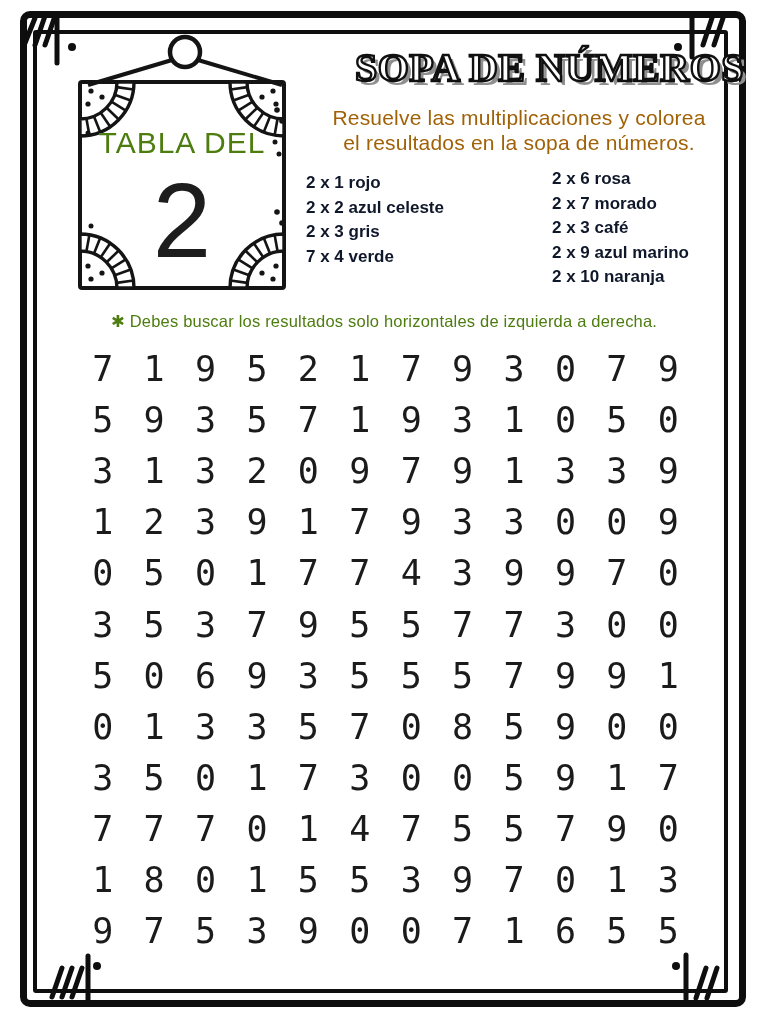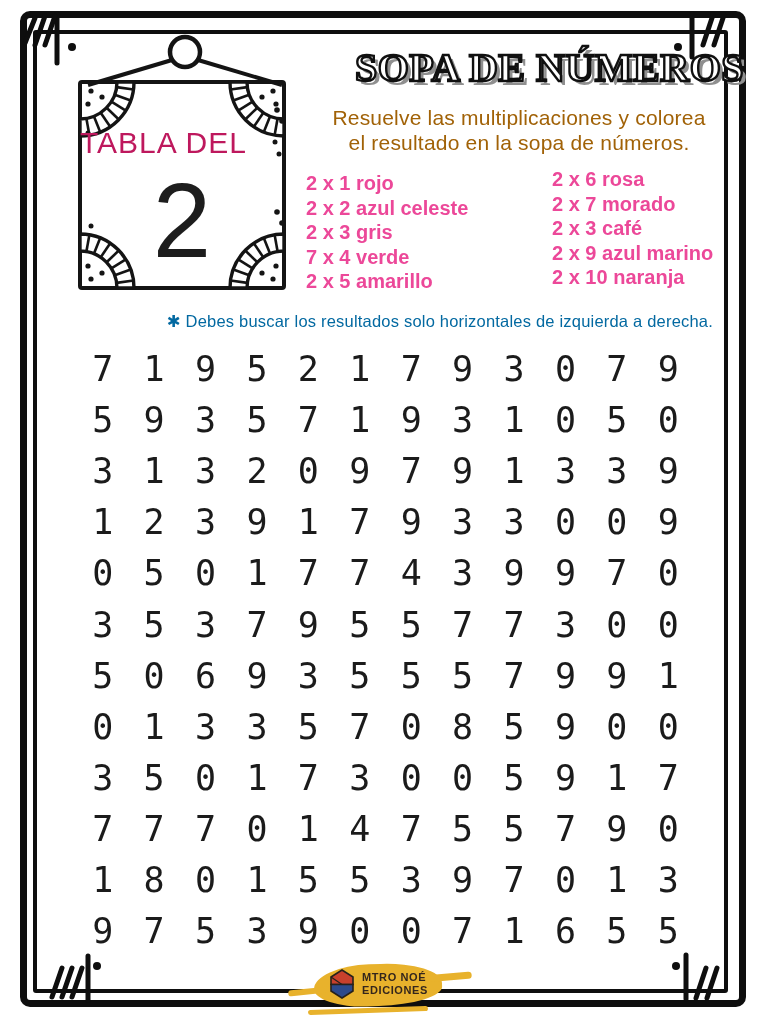--- a/index.html
+++ b/index.html
@@ -17,49 +17,49 @@
   .inner-border {
     position:absolute; left:33px; top:30px; width:695px; height:963px;
     border:4px solid #0e0e0e; border-radius:3px;
   }
   .deco-overlay { position:absolute; left:0; top:0; width:768px; height:1024px; pointer-events:none; }
 
   
   .sign { position:absolute; left:58px; top:30px; width:248px; height:270px; }
   .sign svg { position:absolute; left:0; top:0; }
   .sign-label {
-    position:absolute; left:22px; top:98px; width:204px; 
-    font-size:30px; letter-spacing:1px; color:#be185d; line-height:1;
+    position:absolute; left:22px; top:98px; width:204px; text-align:center;
+    font-size:30px; letter-spacing:1px; color:#4d7c0f; line-height:1;
   }
   .sign-number {
     position:absolute; left:22px; top:138px; width:204px; text-align:center;
     font-size:105px; line-height:1; color:#1d1d1d;
   }
 
   
   .title {
     position:absolute; left:294px; top:44px; width:450px; text-align:right;
     font-family:Liberation Serif, serif; font-weight:bold; font-size:40px;
     color:#ffffff; -webkit-text-stroke:2.4px #101010;
     text-shadow:4px 4px 0 #8f8f8f; letter-spacing:0.5px; white-space:nowrap;
   }
   
   .instructions {
     position:absolute; left:294px; top:105px; width:450px; text-align:center;
     font-size:21px; line-height:25px; color:#a16207; letter-spacing:0.2px;
   }
   
-  .mult-col { position:absolute; font-weight:bold; font-size:20px; line-height:24.6px; color:#ec4899; }
+  .mult-col { position:absolute; font-weight:bold; font-size:17px; line-height:24.6px; color:#0f172a; }
   .mult-col.left  { left:306px; top:171px; }
   .mult-col.right { left:515px; top:167px;margin-left:37px; }
 
   
   .note {
-    position:absolute; left:55px; top:312px; width:658px; text-align:right;
-    font-size:16.5px; color:#0369a1; letter-spacing:0.2px;
+    position:absolute; left:55px; top:312px; width:658px; text-align:center;
+    font-size:16.5px; color:#4d7c0f; letter-spacing:0.2px;
   }
 
   
   .number-grid {
     position:absolute; left:77px; top:344px; width:617px; height:613px;
     display:grid; grid-template-columns:repeat(12,1fr); grid-auto-rows:51.1px;
     align-items:center; justify-items:center;
     font-family:"DejaVu Sans Mono", monospace; font-size:35px; color:#1b1b1b;
   }
   .cell { line-height:1; }
@@ -214,28 +214,27 @@
           <circle cx="224" cy="193" r="2.8"></circle>
         <circle cx="30" cy="103" r="2.5"></circle>
           <circle cx="33" cy="196" r="2.5"></circle>
       </g>
     </svg>
     <div class="sign-label">TABLA DEL</div>
     <div class="sign-number">2</div>
   </div>
 
   <h1 class="title">SOPA DE NÚMEROS</h1>
-  <p class="instructions"><span>Resuelve las multiplicaciones y colorea</span><br><span>el resultado en la sopa de números.</span></p>
+  <p class="instructions"><span>Resuelve las multiplicaciones y colorea</span><br><span>el resultados en la sopa de números.</span></p>
 
   <div class="mult-col left">
       <div class="mult-item">2 x 1 rojo</div>
       <div class="mult-item">2 x 2 azul celeste</div>
       <div class="mult-item">2 x 3 gris</div>
       <div class="mult-item">7 x 4 verde</div>
-      <div class="mult-item">2 x 5 amarillo</div>
     </div>
   <div class="mult-col right">
       <div class="mult-item">2 x 6 rosa</div>
       <div class="mult-item">2 x 7 morado</div>
       <div class="mult-item">2 x 3 café</div>
       <div class="mult-item">2 x 9 azul marino</div>
       <div class="mult-item">2 x 10 naranja</div>
     </div>
 
   <p class="note">✱ Debes buscar los resultados solo horizontales de izquierda a derecha.</p>
@@ -380,24 +379,14 @@
       <div class="cell">9</div>
       <div class="cell">0</div>
       <div class="cell">0</div>
       <div class="cell">7</div>
       <div class="cell">1</div>
       <div class="cell">6</div>
       <div class="cell">5</div>
       <div class="cell">5</div>
     </div>
 
-  <div class="logo">
-    <div class="splash"></div>
-    <div class="splash-streak"></div>
-    <svg class="hex-icon" width="28" height="32" viewBox="0 0 28 32" xmlns="http://www.w3.org/2000/svg">
-      <path d="M3,9 L14,2 L25,9 L25,16.5 L3,16.5 Z" stroke="#26211c" stroke-width="1.6" fill="#C8402C"></path>
-      <path d="M3,16.5 L25,16.5 L25,23 L14,30 L3,23 Z" stroke="#26211c" stroke-width="1.6" fill="#2C4A8C"></path>
-      <line x1="3" y1="9" x2="14" y2="16.5" stroke="#26211c" stroke-width="1.2"></line>
-    </svg>
-    <div class="logo-text"><span>MTRO NOÉ</span><br><span>EDICIONES</span></div>
-  </div>
 
 </div>
 
 </body></html>

